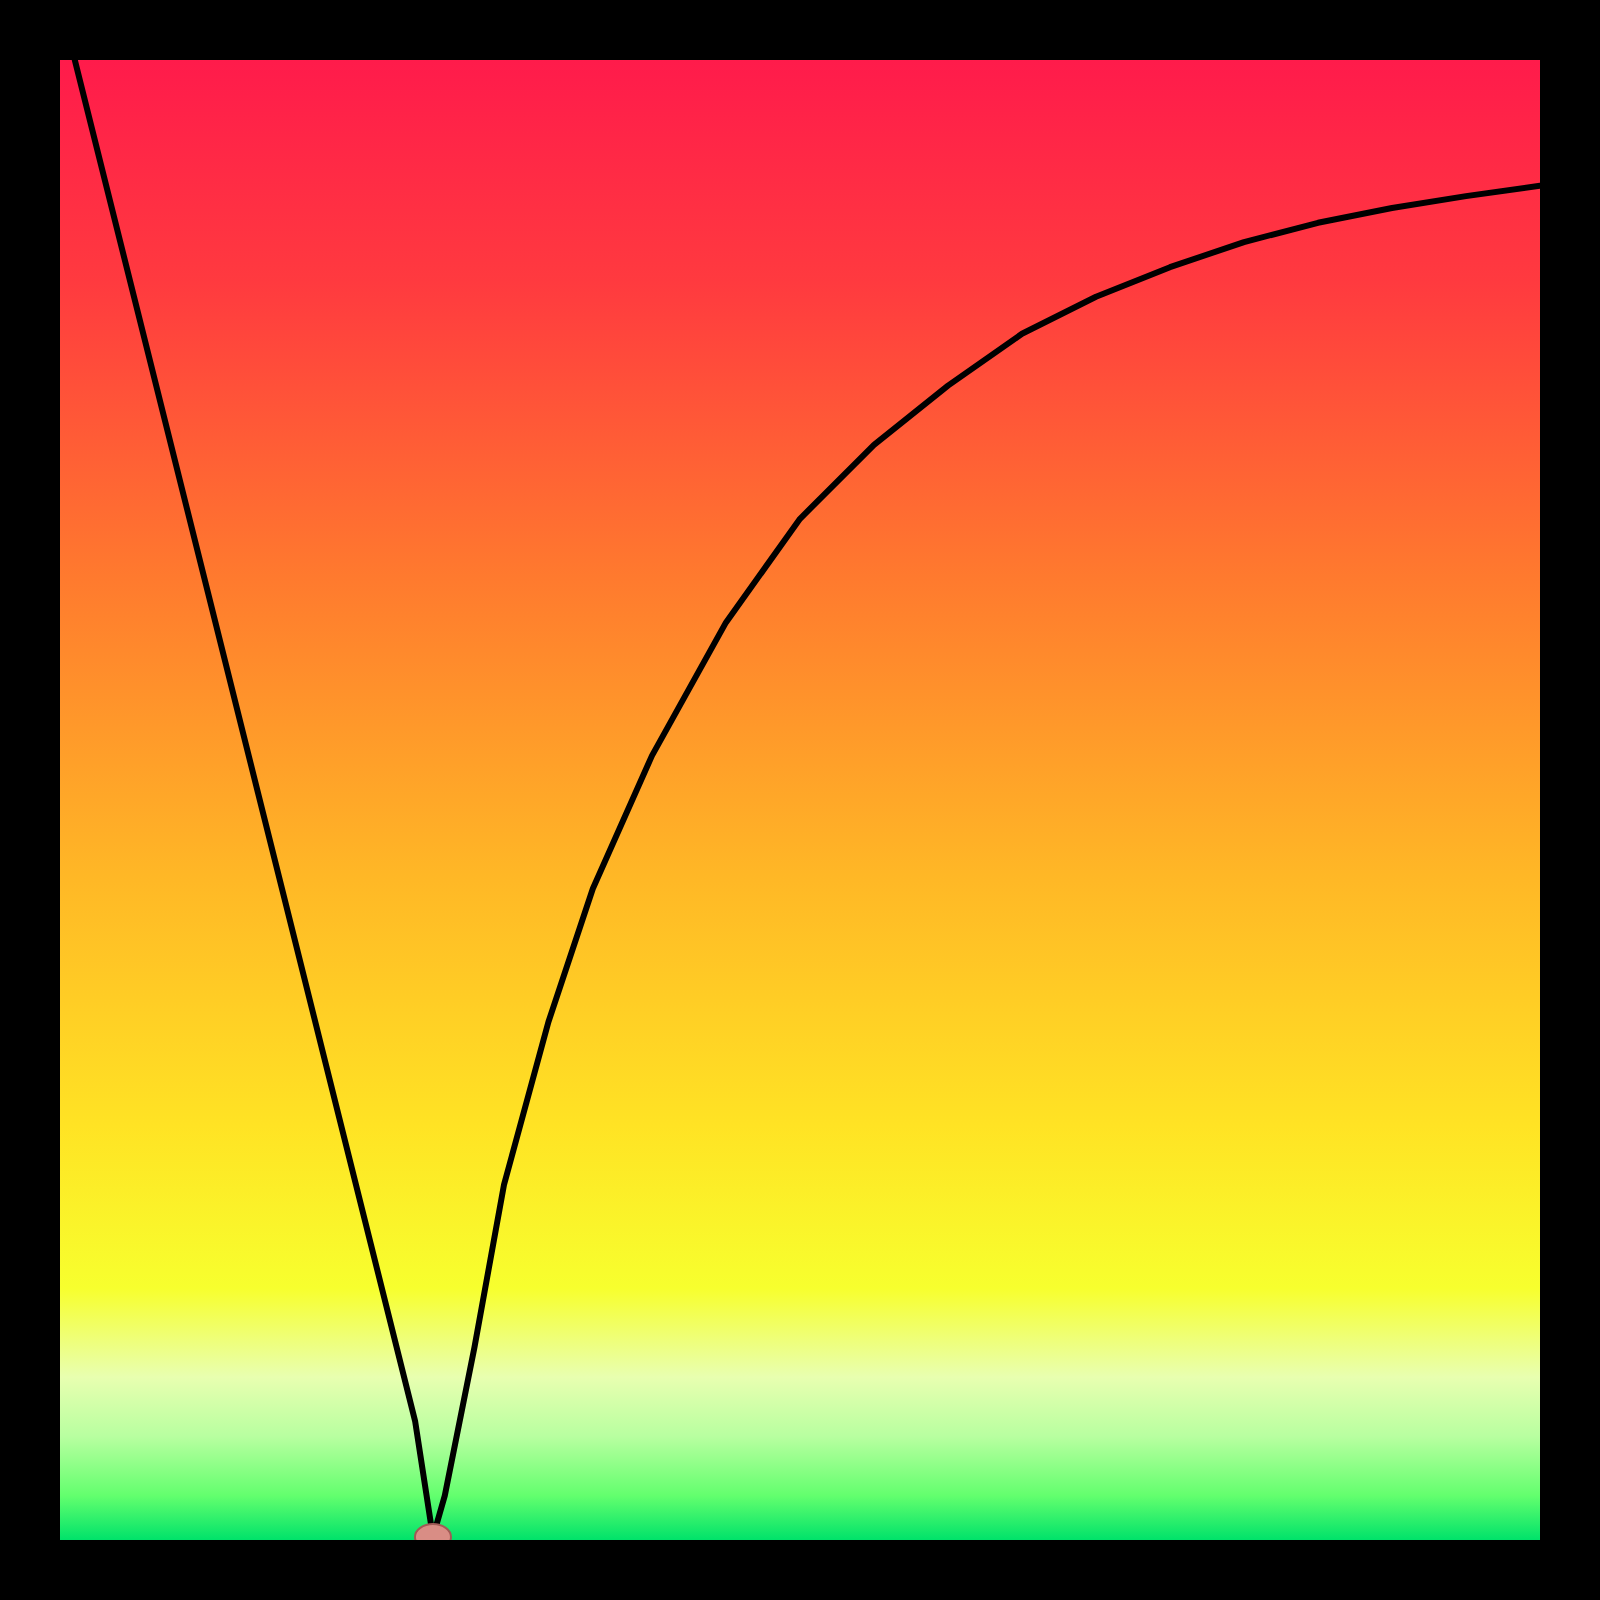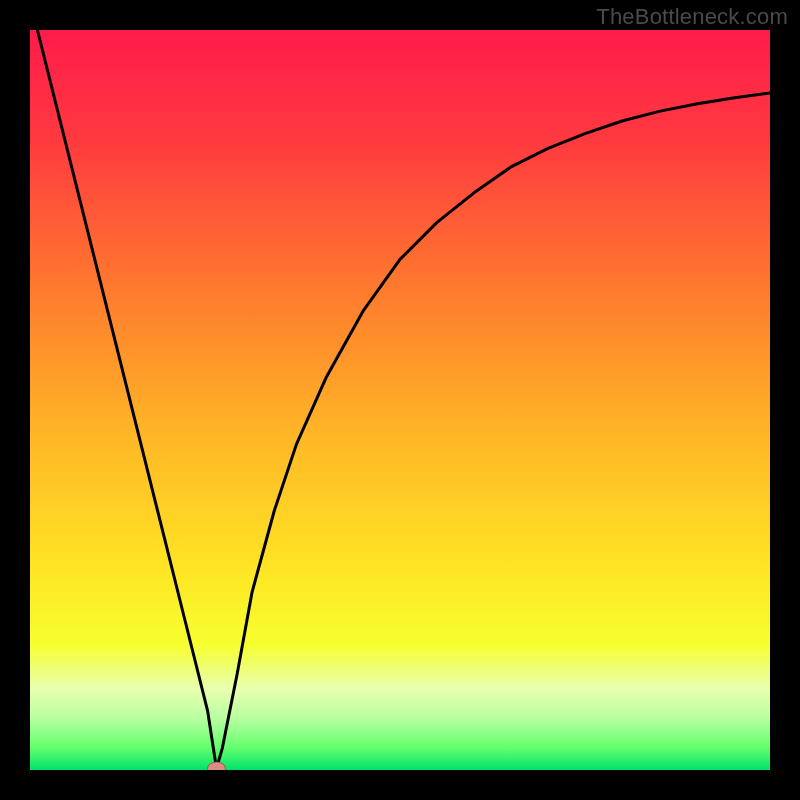--- a/index.html
+++ b/index.html
@@ -37,21 +37,20 @@
   .plot svg {
     display: block;
     width: 740px;
     height: 740px;
   }
 </style>
 </head>
 <body>
 
 <div class="frame">
-  <div class="watermark">TheBottleneck.com</div>
 
   <div class="plot">
     <svg id="chart-svg" viewBox="0 0 740 740" preserveAspectRatio="none">
       <defs>
         <linearGradient id="bg-grad" x1="0" y1="0" x2="0" y2="1">
             <stop offset="0%" stop-color="#ff1b4b"></stop>
             <stop offset="15%" stop-color="#ff3a3f"></stop>
             <stop offset="35%" stop-color="#ff7a2e"></stop>
             <stop offset="55%" stop-color="#ffb726"></stop>
             <stop offset="72%" stop-color="#ffe324"></stop>

